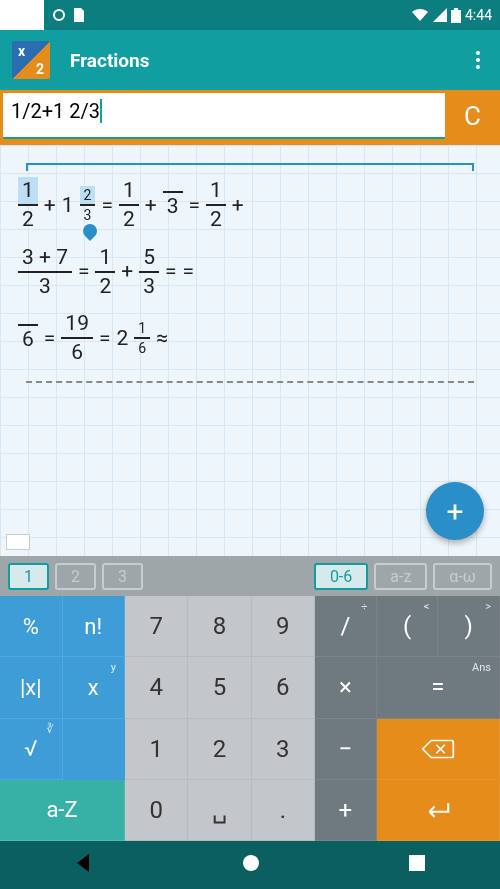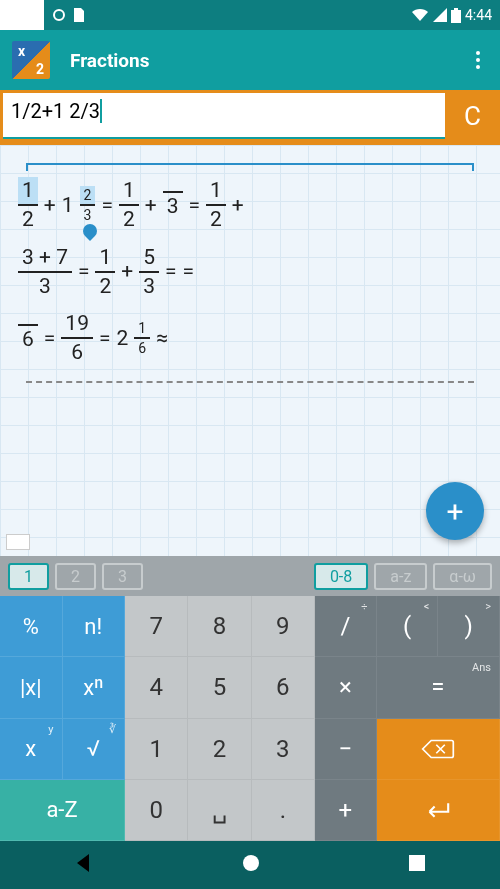--- a/index.html
+++ b/index.html
@@ -216,31 +216,30 @@
     <div class="fab">
         <span>+</span>
       </div>
   </div>
 
   <div class="toolbar">
     <div class="tb-btn active">1</div>
     <div class="tb-btn">2</div>
     <div class="tb-btn">3</div>
     <div class="tb-spacer"></div>
-    <div class="tb-btn active">0-8</div>
+    <div class="tb-btn active">0-6</div>
     <div class="tb-btn">a-z</div>
     <div class="tb-btn">α-ω</div>
   </div>
 
   <div class="keypad">
     <div class="col-blue">
       <div class="key">%</div>
       <div class="key">n!</div>
       <div class="key">|x|</div>
-      <div class="key">xⁿ</div>
       <div class="key">
           <span>x</span>
           <span class="sup">y</span>
         </div>
       <div class="key">
           <span>√</span>
           <span class="sup">∛</span>
         </div>
       <div class="key span2">a-Z</div>
     </div>

